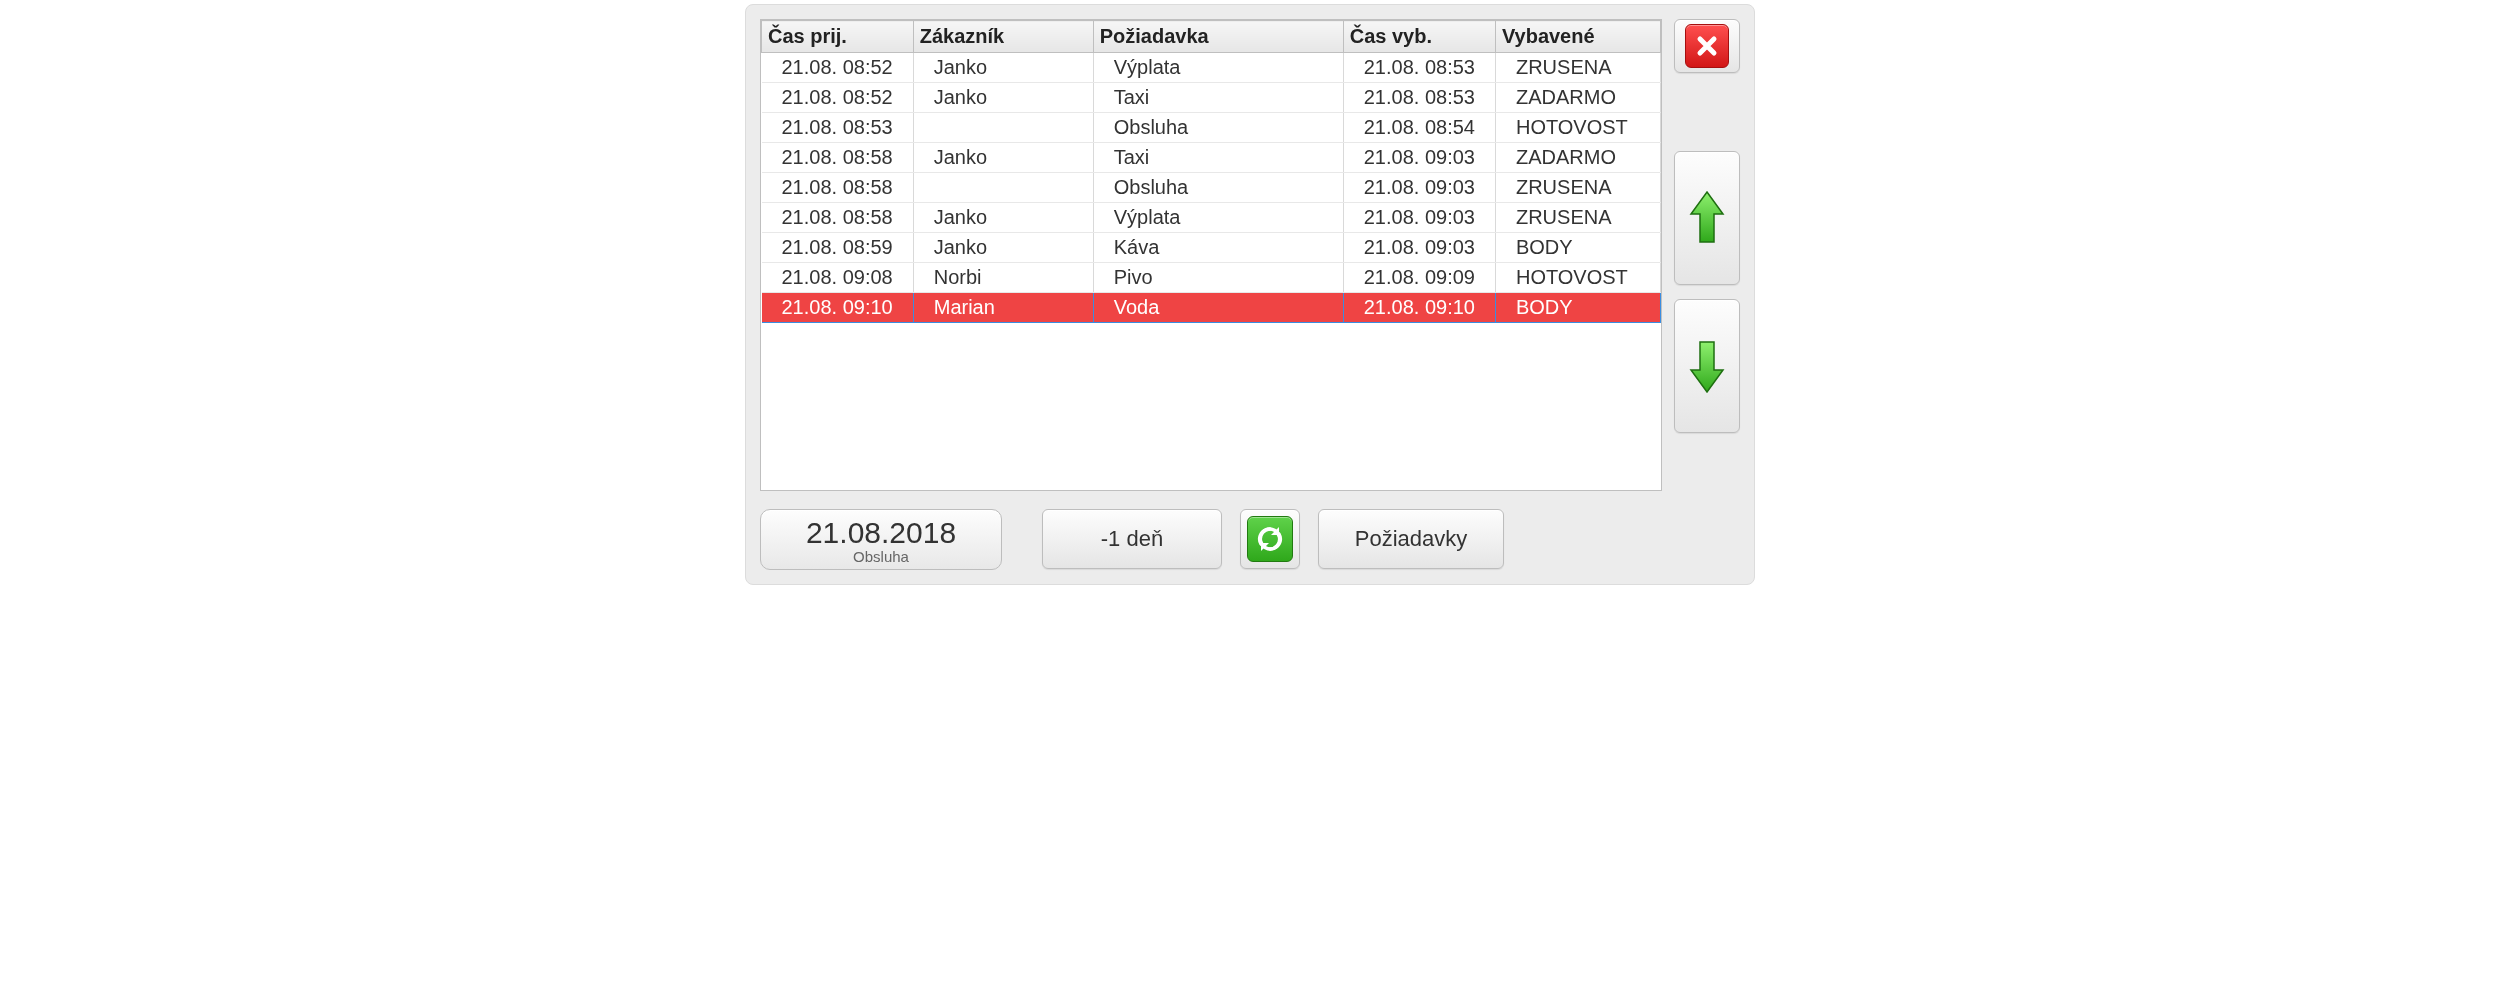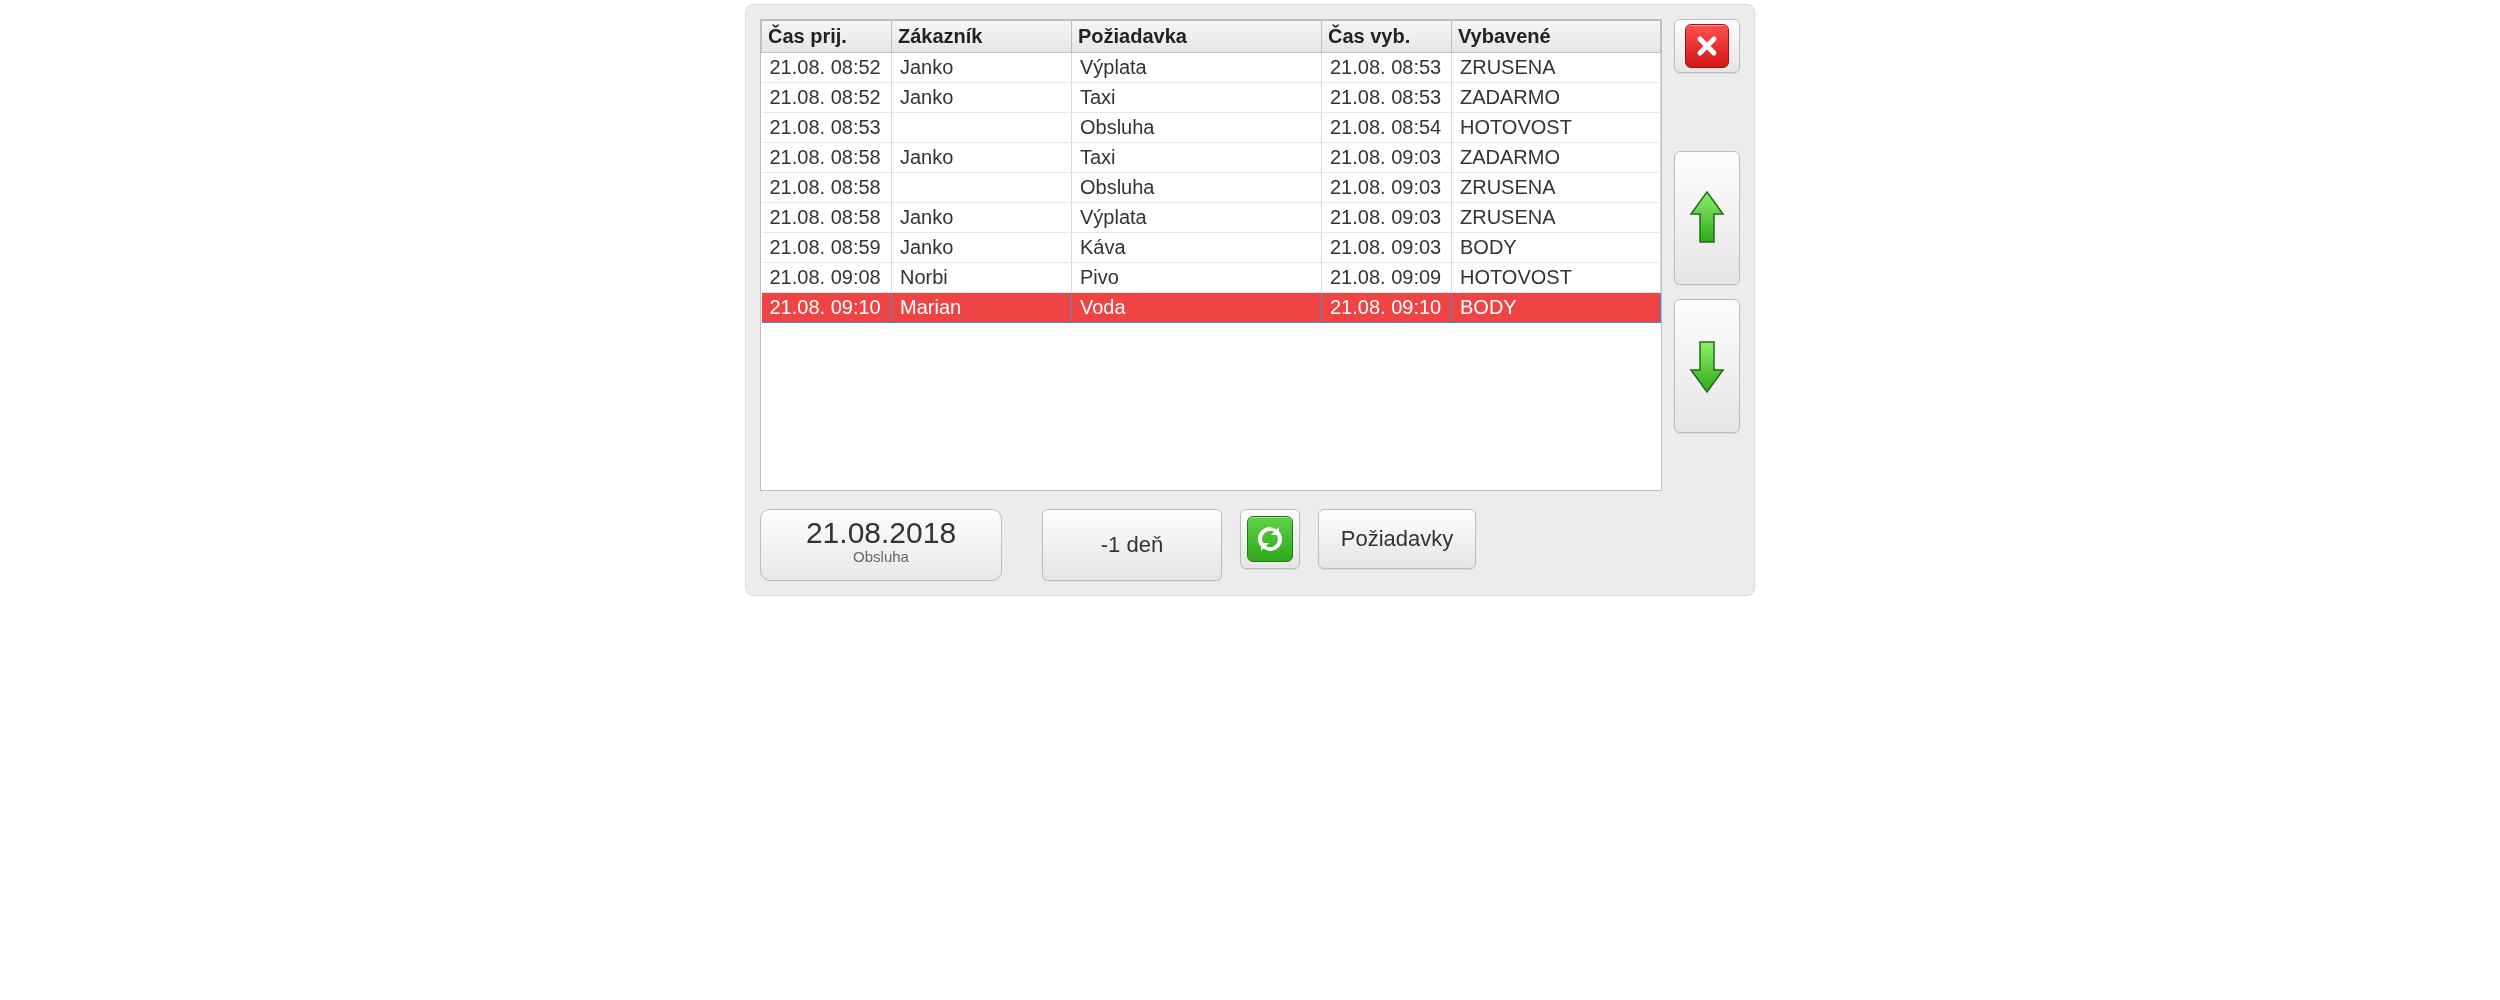--- a/index.html
+++ b/index.html
@@ -40,21 +40,21 @@
     background: linear-gradient(#f6f6f6, #e6e6e6);
     border: 1px solid #bfbfbf;
     text-align: left;
     font-weight: bold;
     padding: 4px 6px;
     color: #222;
   }
   tbody td {
     border-right: 1px solid #d9d9d9;
     border-bottom: 1px solid #e8e8e8;
-    padding: 3px 8px;
+    padding: 3px 20px;
     color: #333;
     white-space: nowrap;
   }
   tbody tr.selected td {
     background: #ef4444;
     color: #fff;
     border-right-color: #3a8de0;
     border-bottom-color: #3a8de0;
   }
   .side-buttons {
@@ -112,38 +112,38 @@
     color: #333;
     font-weight: 500;
   }
   .date-sub {
     font-size: 15px;
     color: #666;
     margin-top: -2px;
   }
   .btn-wide {
     width: 180px;
-    height: 72px;
+    height: 60px;
     font-size: 22px;
     color: #333;
   }
   .btn-refresh {
     width: 60px;
     height: 60px;
   }
   .refresh-badge {
     width: 44px; height: 44px;
     border-radius: 6px;
     background: linear-gradient(#5fd24a, #2fa81b);
     border: 1px solid #217a10;
     display: flex; align-items: center; justify-content: center;
     box-shadow: inset 0 1px 0 rgba(255,255,255,0.4);
   }
   .btn-req {
-    width: 158px;
+    width: 186px;
     height: 60px;
     font-size: 22px;
     color: #333;
   }
   .flex-spacer { flex: 0 0 4px; }
 </style>
 </head>
 <body>
 
 <div class="panel">

